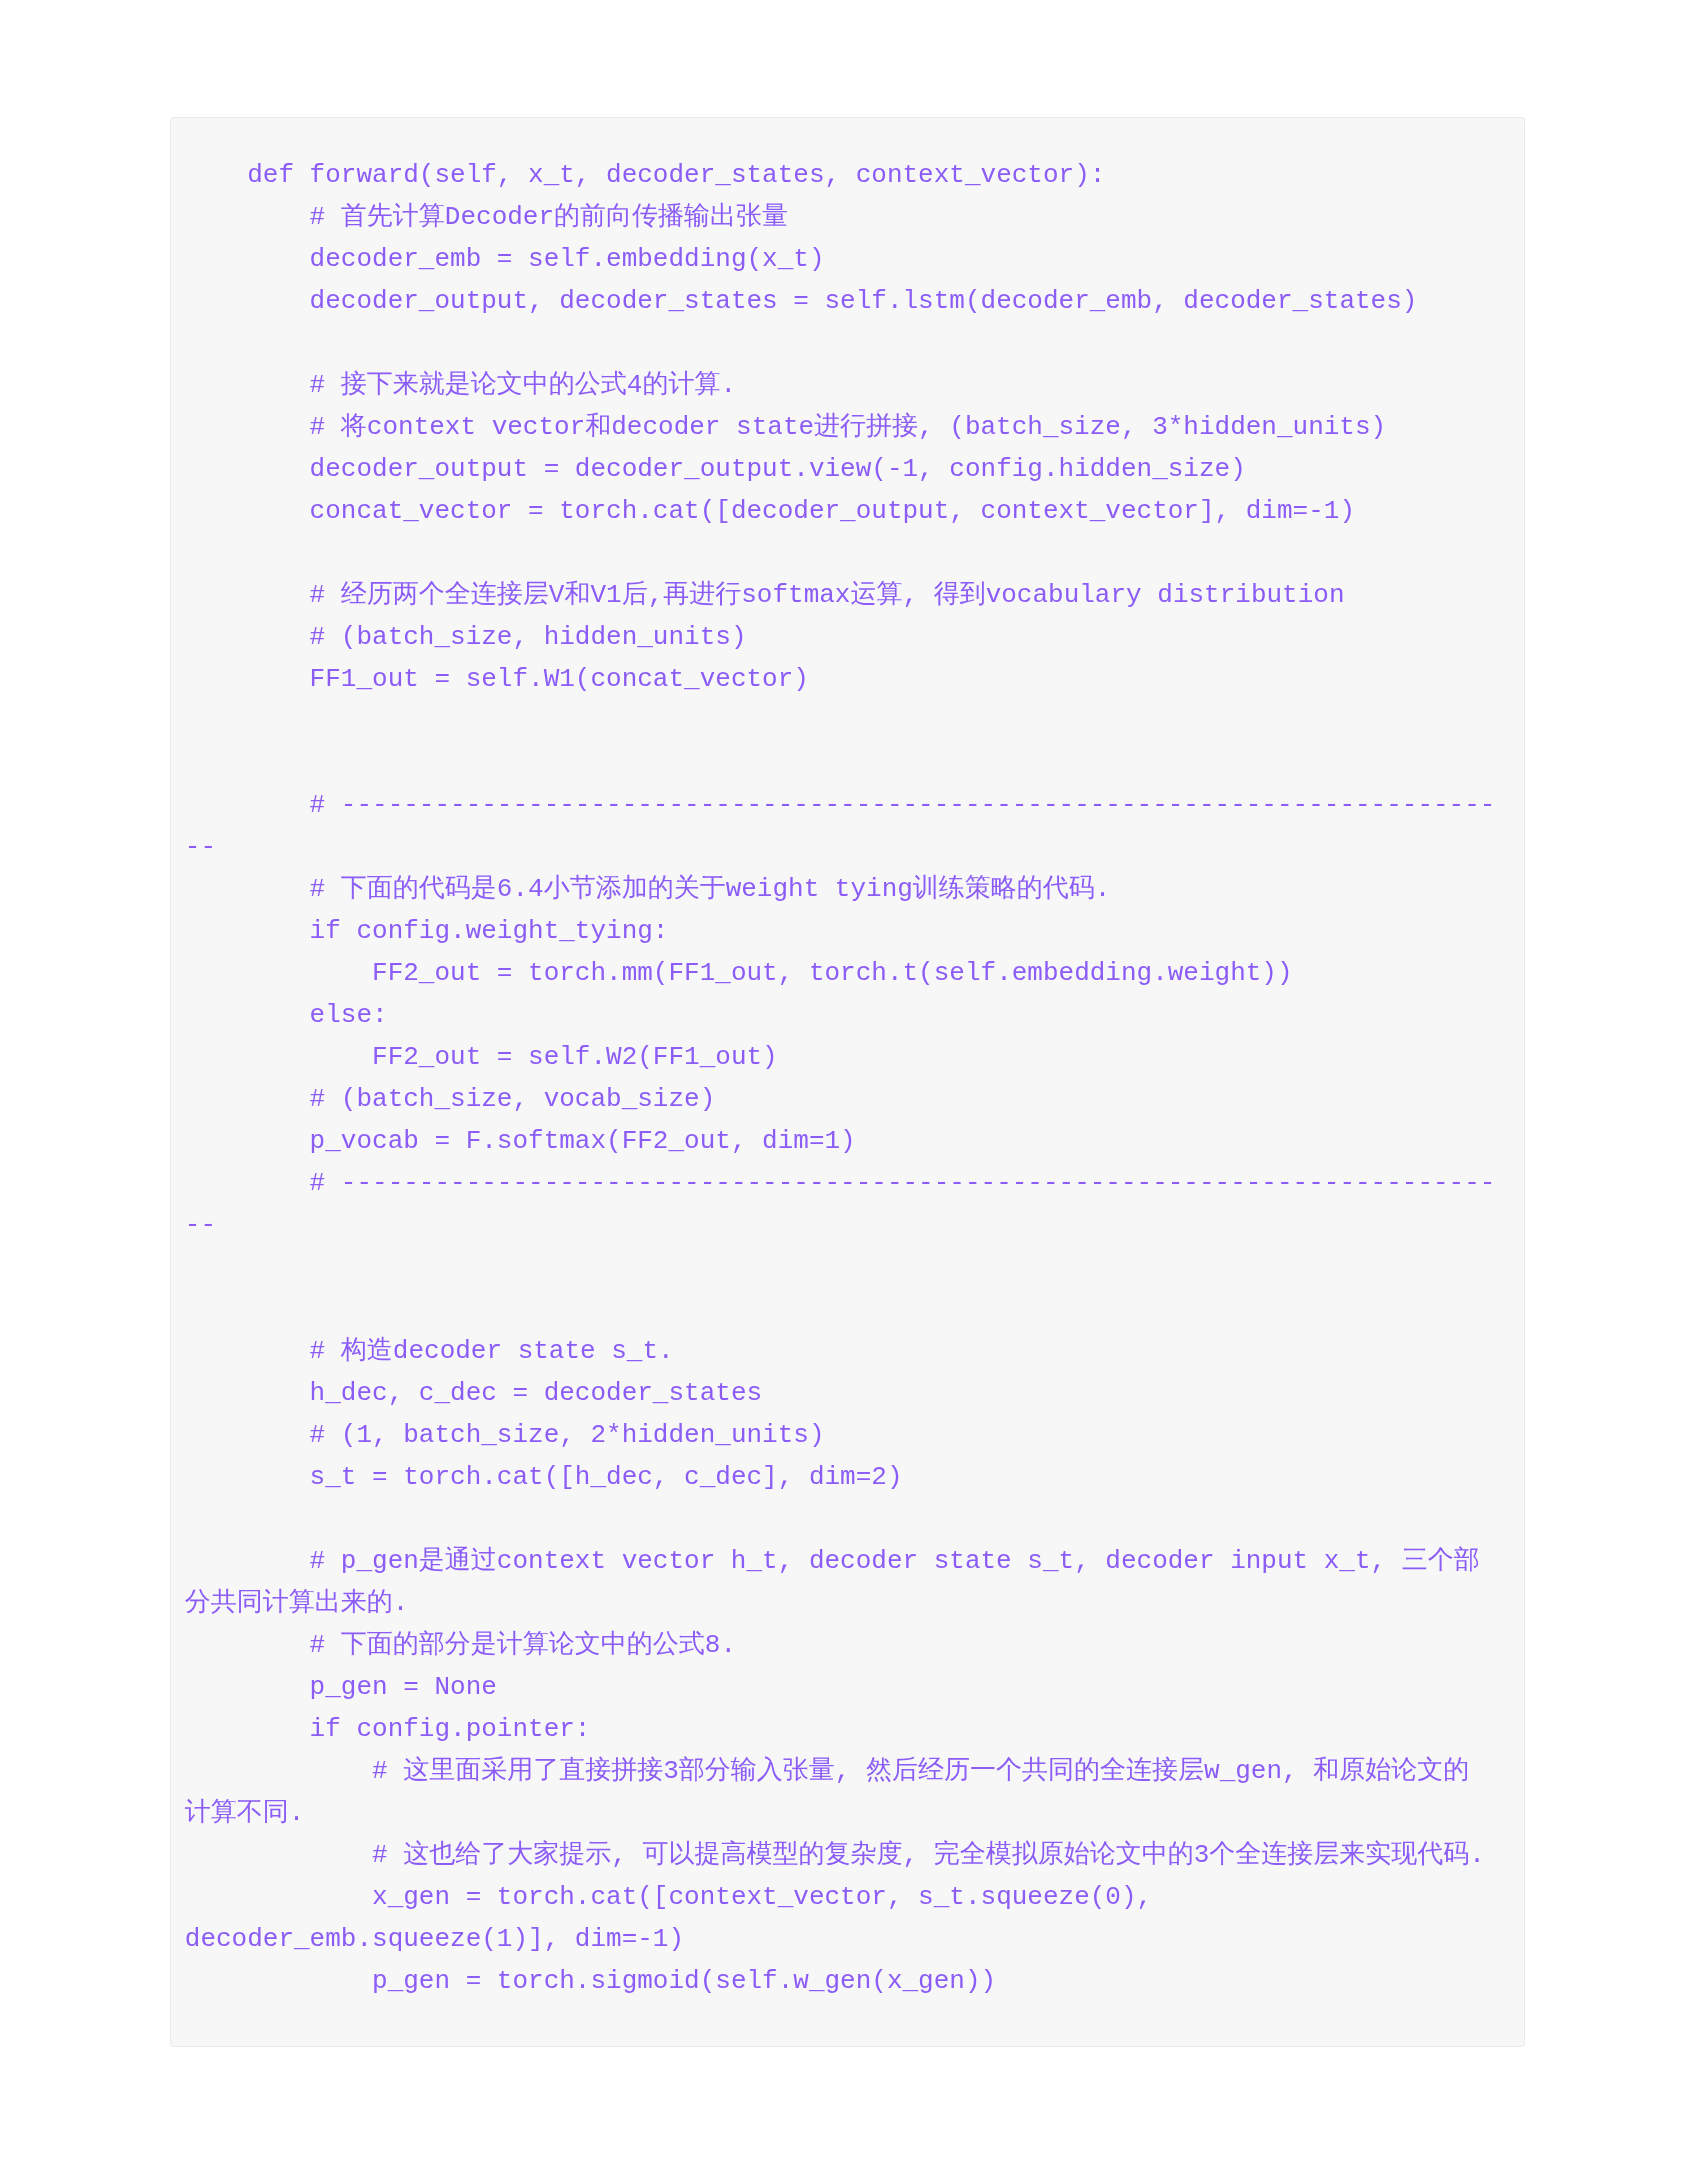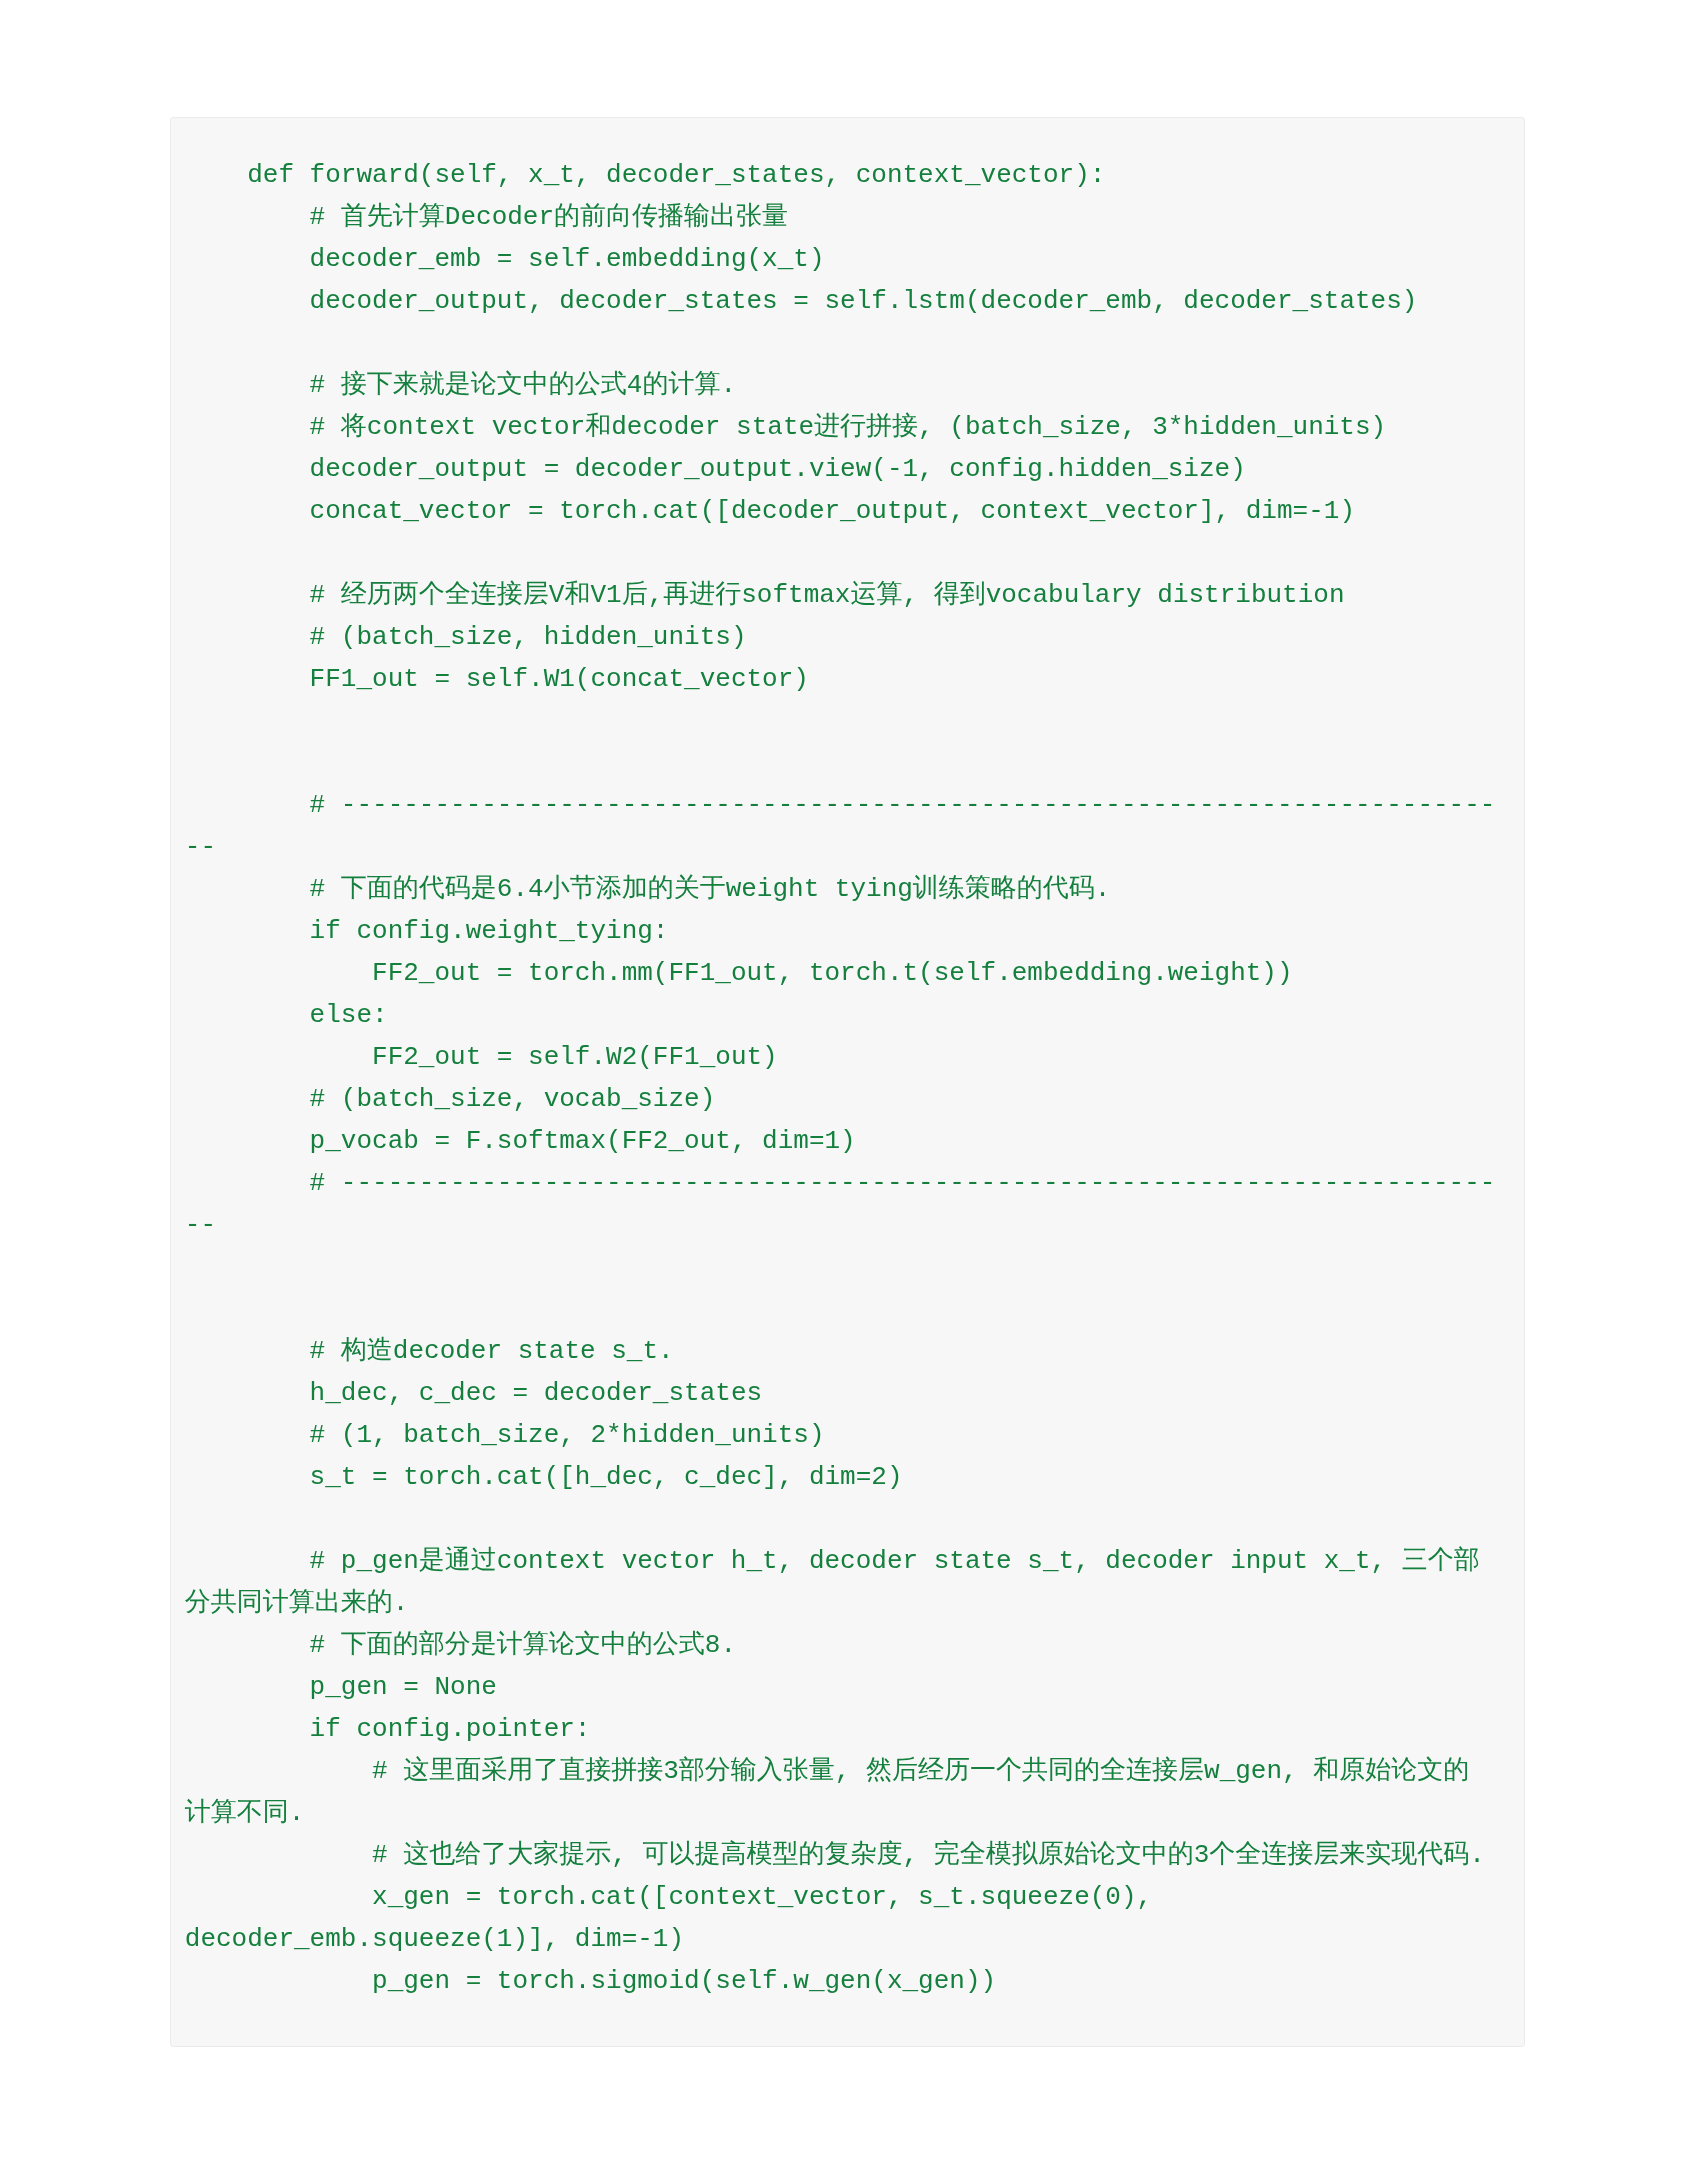--- a/index.html
+++ b/index.html
@@ -27,21 +27,21 @@
     border-radius: 3.3px;
     padding: 36px 16.5px 44px 13.8px;
     overflow: hidden;
   }
   .code-text {
     margin: 0;
     font-family: "Liberation Mono", "DejaVu Sans Mono", monospace;
     font-size: 26px;
     line-height: 42px;
     font-weight: 400;
-    color: #15803d;
+    color: #8b5cf6;
     white-space: pre;
     letter-spacing: 0;
   }
 </style>
 </head>
 <body>
 
 <div class="page">
   <div class="code-panel">
     <pre class="code-text">    def forward(self, x_t, decoder_states, context_vector):

